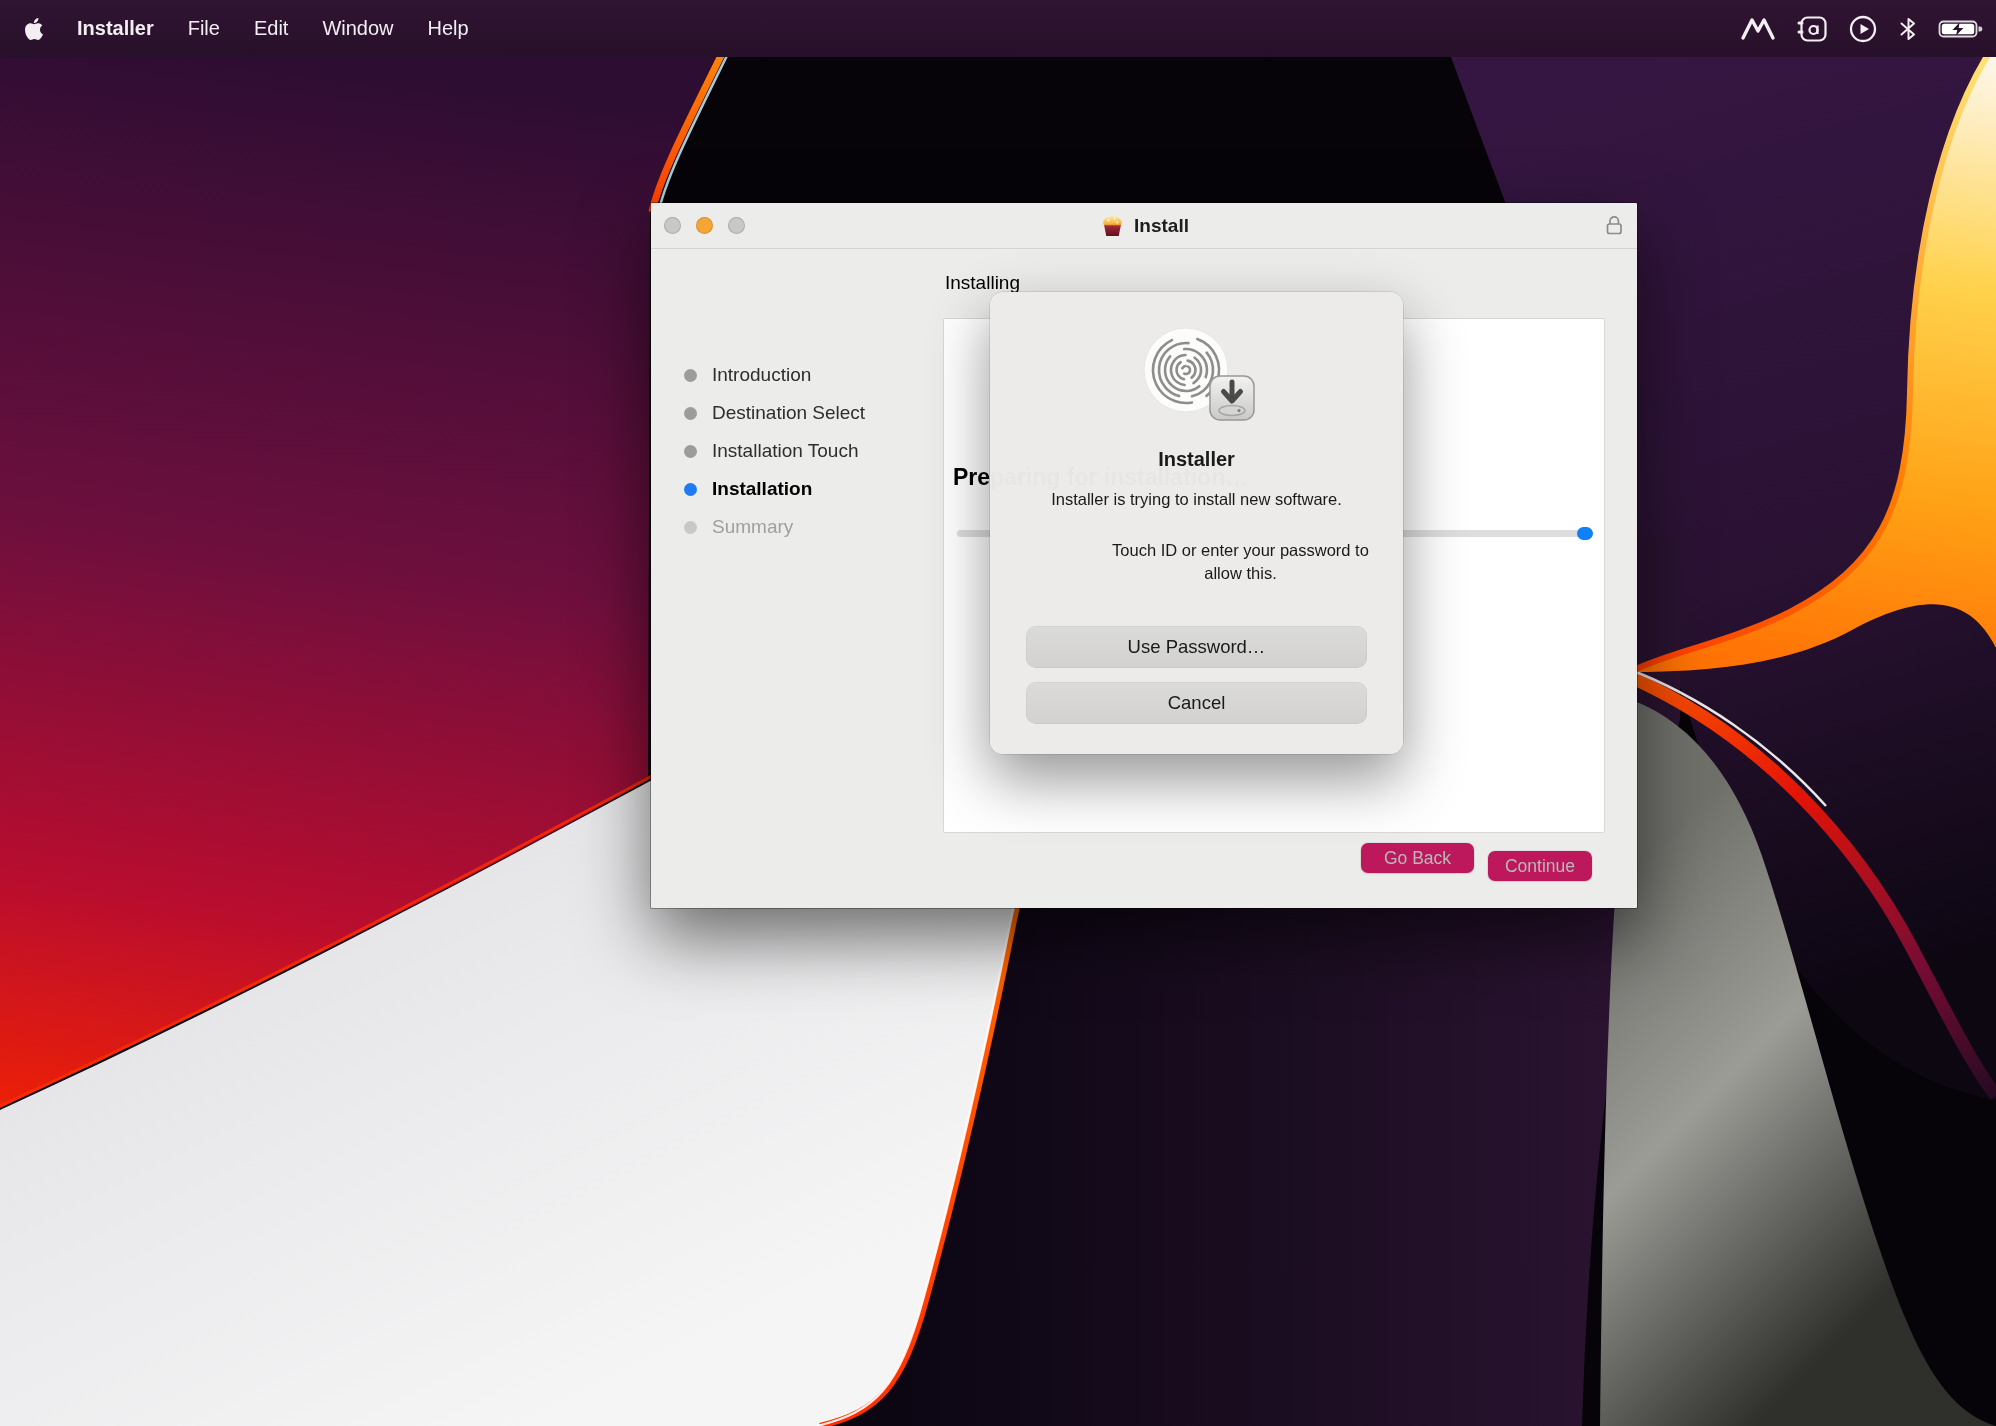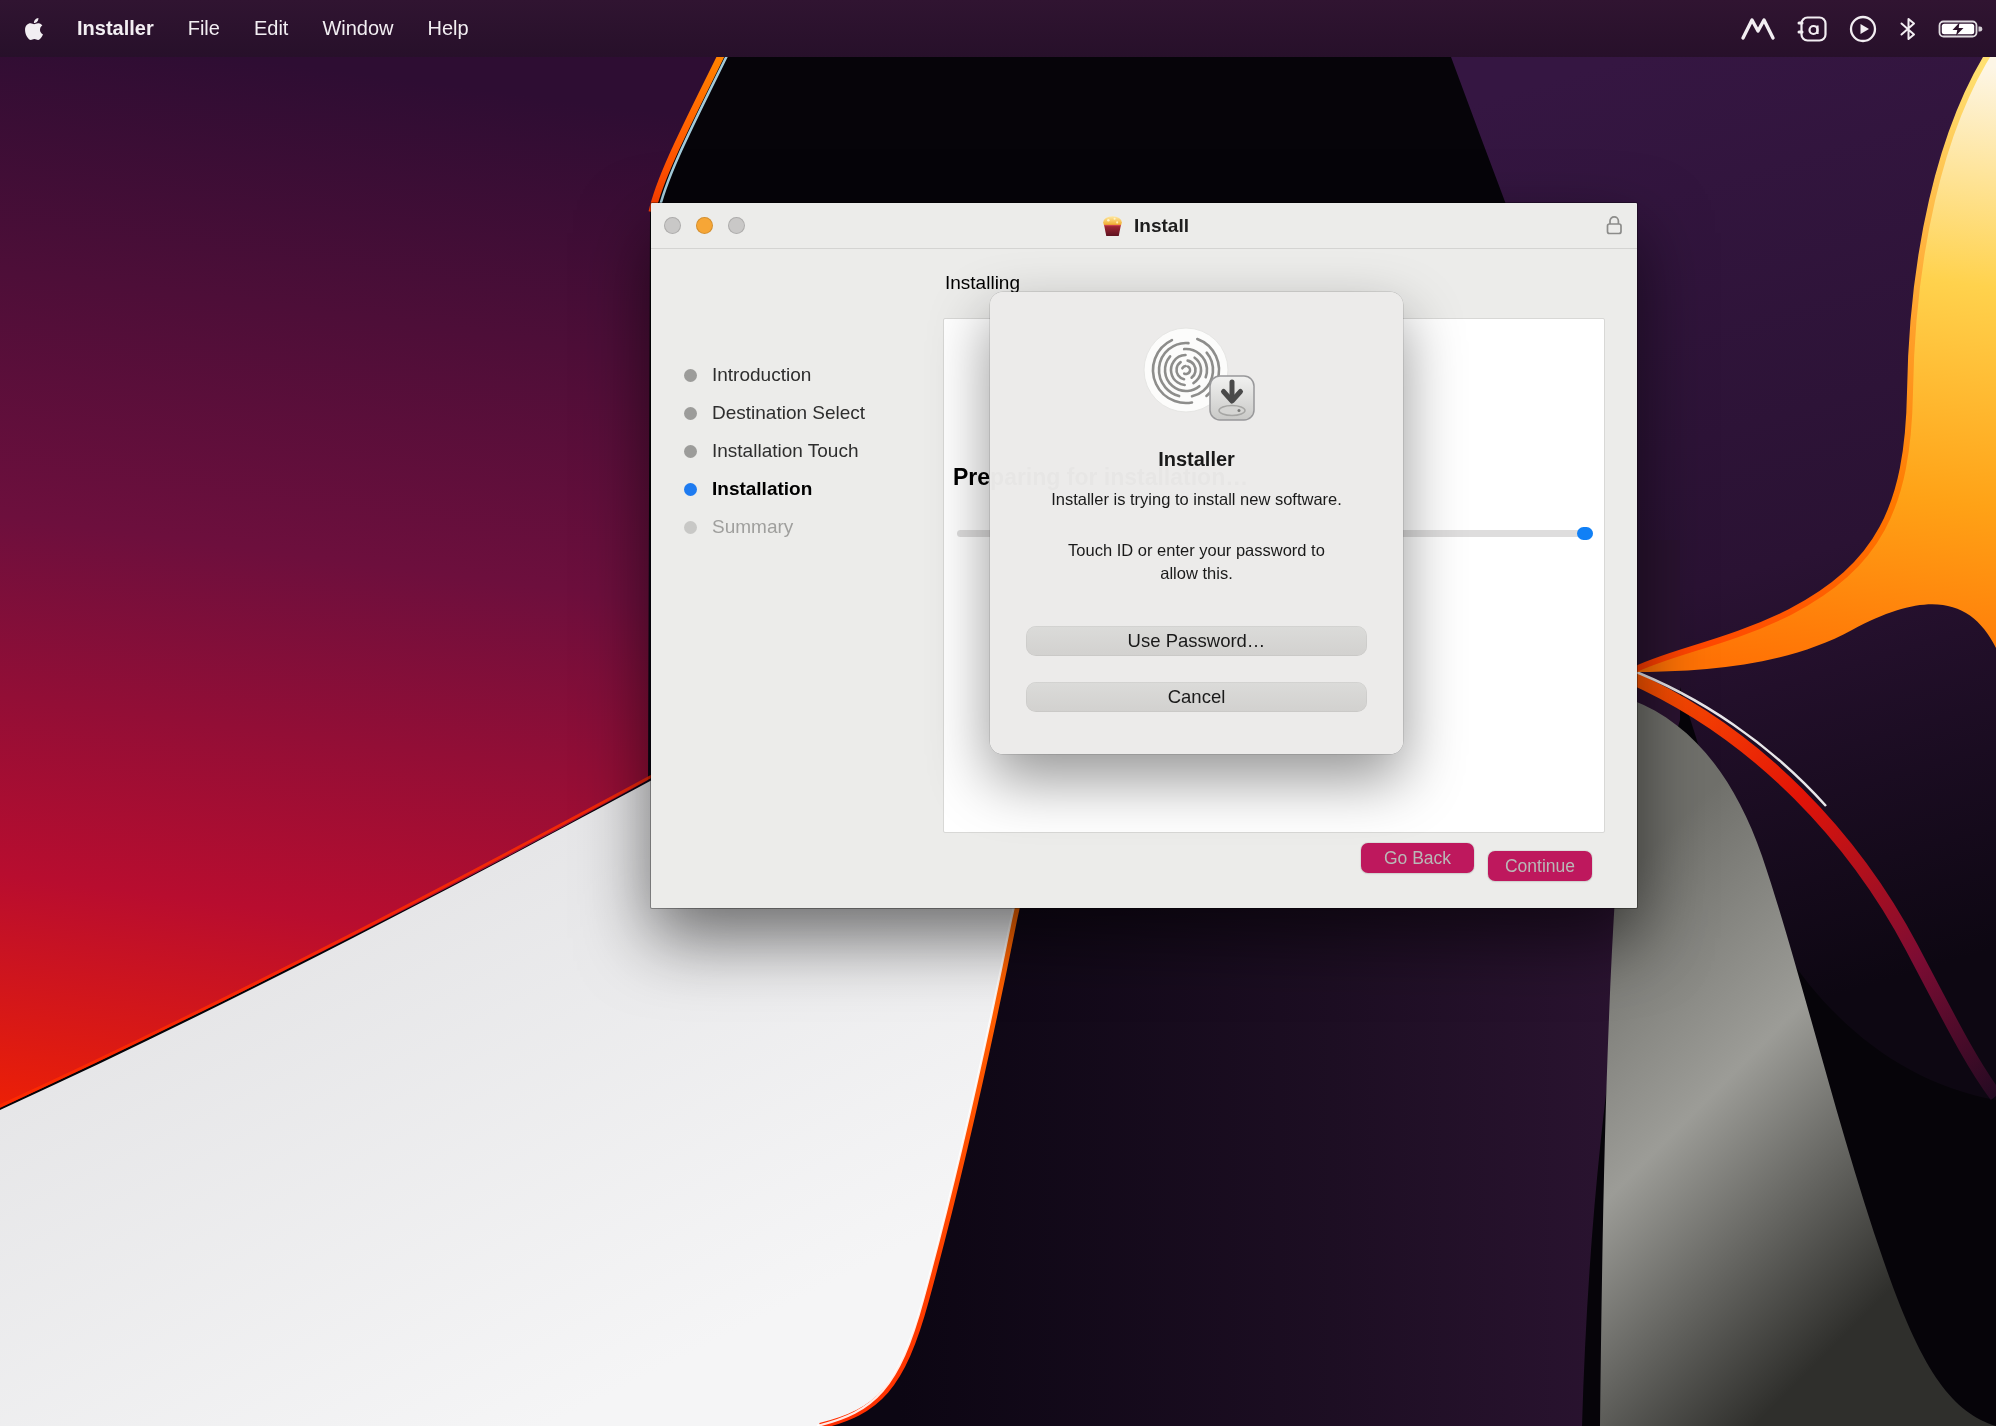--- a/index.html
+++ b/index.html
@@ -55,22 +55,22 @@
   .btn-continue{left:837px;width:104px;margin-top:8px;}
 
   
   .dialog{position:absolute;left:990px;top:292px;width:413px;height:462px;z-index:20;
     background:rgba(236,235,234,.98);border-radius:13px;text-align:center;color:#1a1a1a;
     box-shadow:0 0 0 .5px rgba(0,0,0,.18),0 25px 60px rgba(0,0,0,.42);}
   .fp{position:absolute;left:152px;top:34px;}
   .fp-sub{position:absolute;left:218px;top:82px;}
   .dlg-title{position:absolute;top:156px;width:100%;font-size:20px;font-weight:700;}
   .dlg-msg{position:absolute;top:198px;width:100%;font-size:16.5px;}
-  .dlg-prompt{position:absolute;top:247px;width:100%;font-size:16.5px;line-height:23px;}
-  .dlg-btn{position:absolute;left:36px;width:341px;height:30px;border-radius:10px;
+  .dlg-prompt{position:absolute;top:247px;width:100%;font-size:16.5px;line-height:23px;padding-left:44px;}
+  .dlg-btn{position:absolute;left:36px;width:341px;height:42px;border-radius:10px;
     background:linear-gradient(#dbdbd9,#d2d1cf);box-shadow:inset 0 0 0 .5px rgba(0,0,0,.07);
     font-size:18.5px;display:flex;align-items:center;justify-content:center;cursor:default;}
   .btn-usepw{top:334px;}
   .btn-cancel{top:390px;}
 </style>
 </head>
 <body>
 
 <div id="stage">
 

